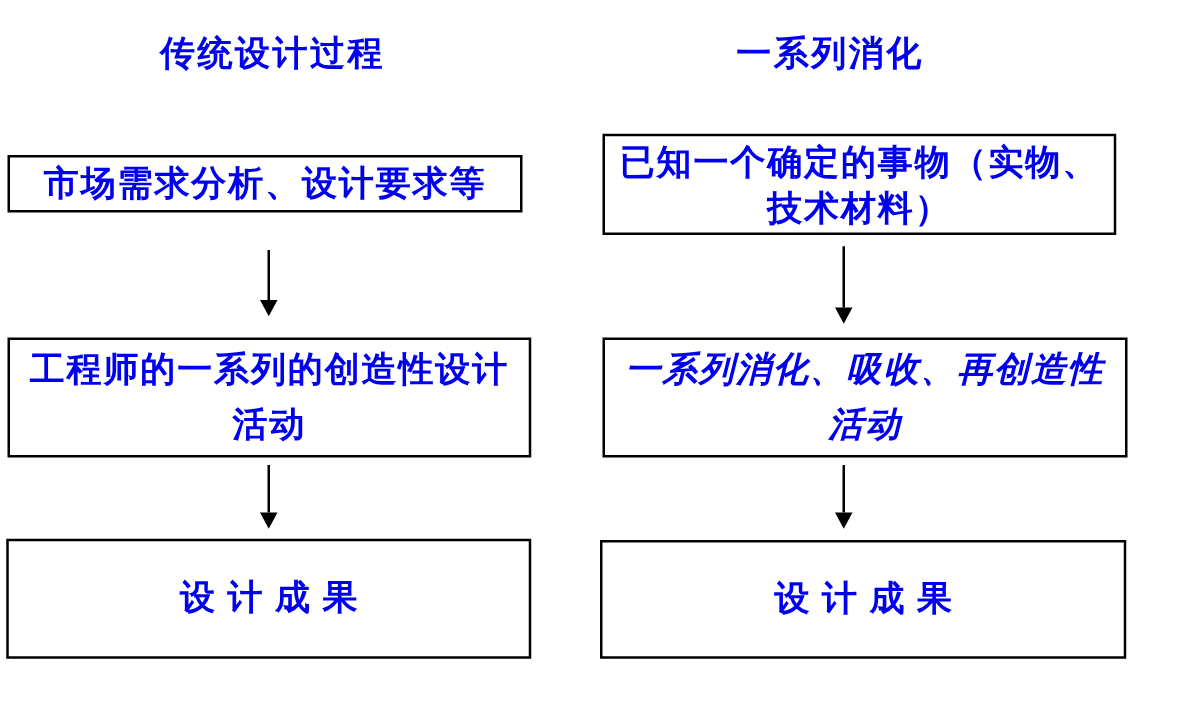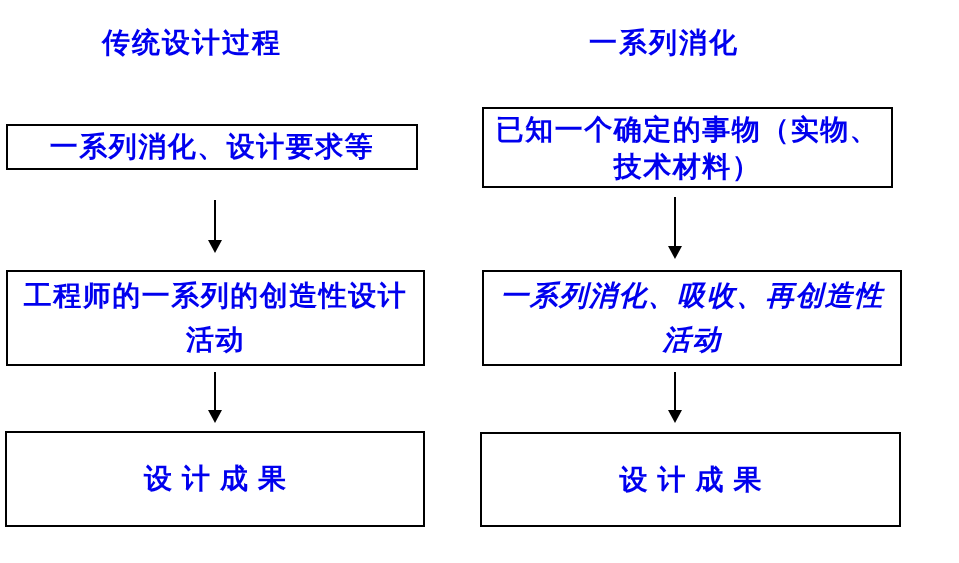--- a/index.html
+++ b/index.html
@@ -14,21 +14,21 @@
     overflow: hidden;
   }
   .col-title {
     position: absolute;
     width: 300px;
     text-align: center;
     font-size: 28px;
     letter-spacing: 2px;
     line-height: 32px;
   }
-  #title-left  { left: 42px;  top: 27px; }
+  #title-left  { left: 68px;  top: 27px; }
   #title-right { left: 514px; top: 27px; }
 
   .flow-box {
     position: absolute;
     border: 2px solid #000000;
     box-sizing: border-box;
     background: #ffffff;
     display: flex;
     flex-direction: column;
     justify-content: center;
@@ -76,21 +76,21 @@
 </head>
 <body>
 
 <div class="canvas">
 
   <div class="col-title" id="title-left">传统设计过程</div>
 
   <div class="col-title" id="title-right">一系列消化</div>
 
   <div class="flow-box" id="box-l1">
-    <div class="box-line">一系列消化、设计要求等</div>
+    <div class="box-line">市场需求分析、设计要求等</div>
     <div class="box-line"></div>
   </div>
 
   <div class="arrow" id="arrow-l1">
     <div class="shaft"></div>
     <div class="head"></div>
   </div>
 
   <div class="flow-box" id="box-l2">
     <div class="box-line">工程师的一系列的创造性设计</div>

